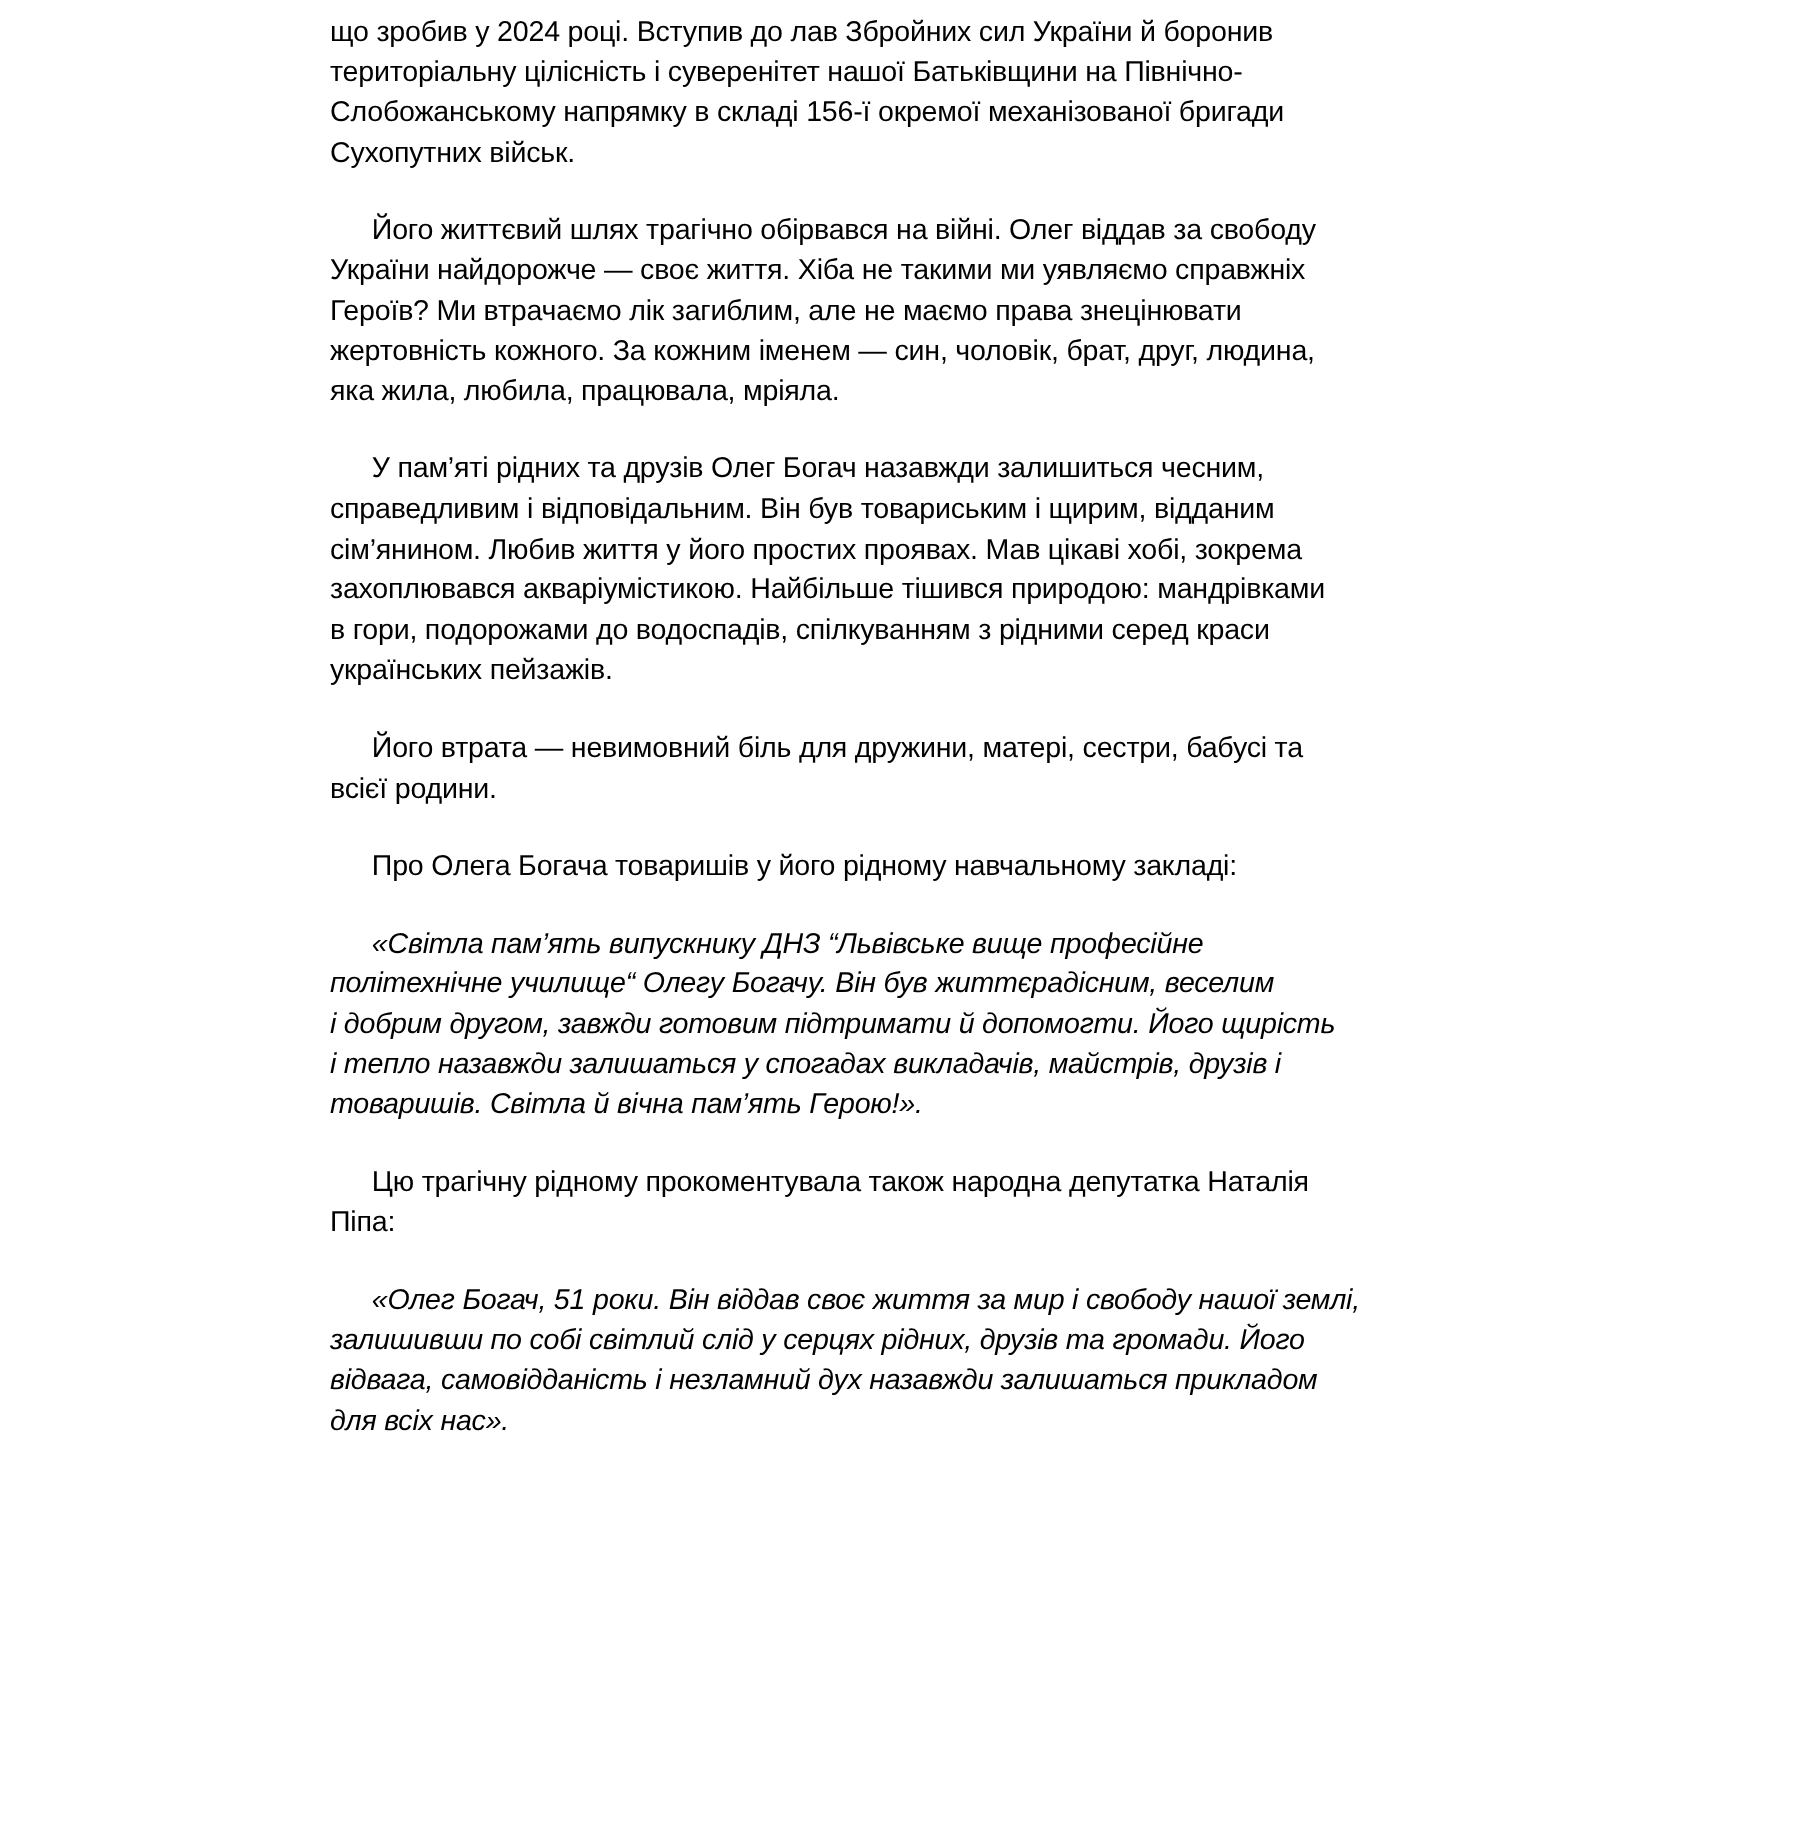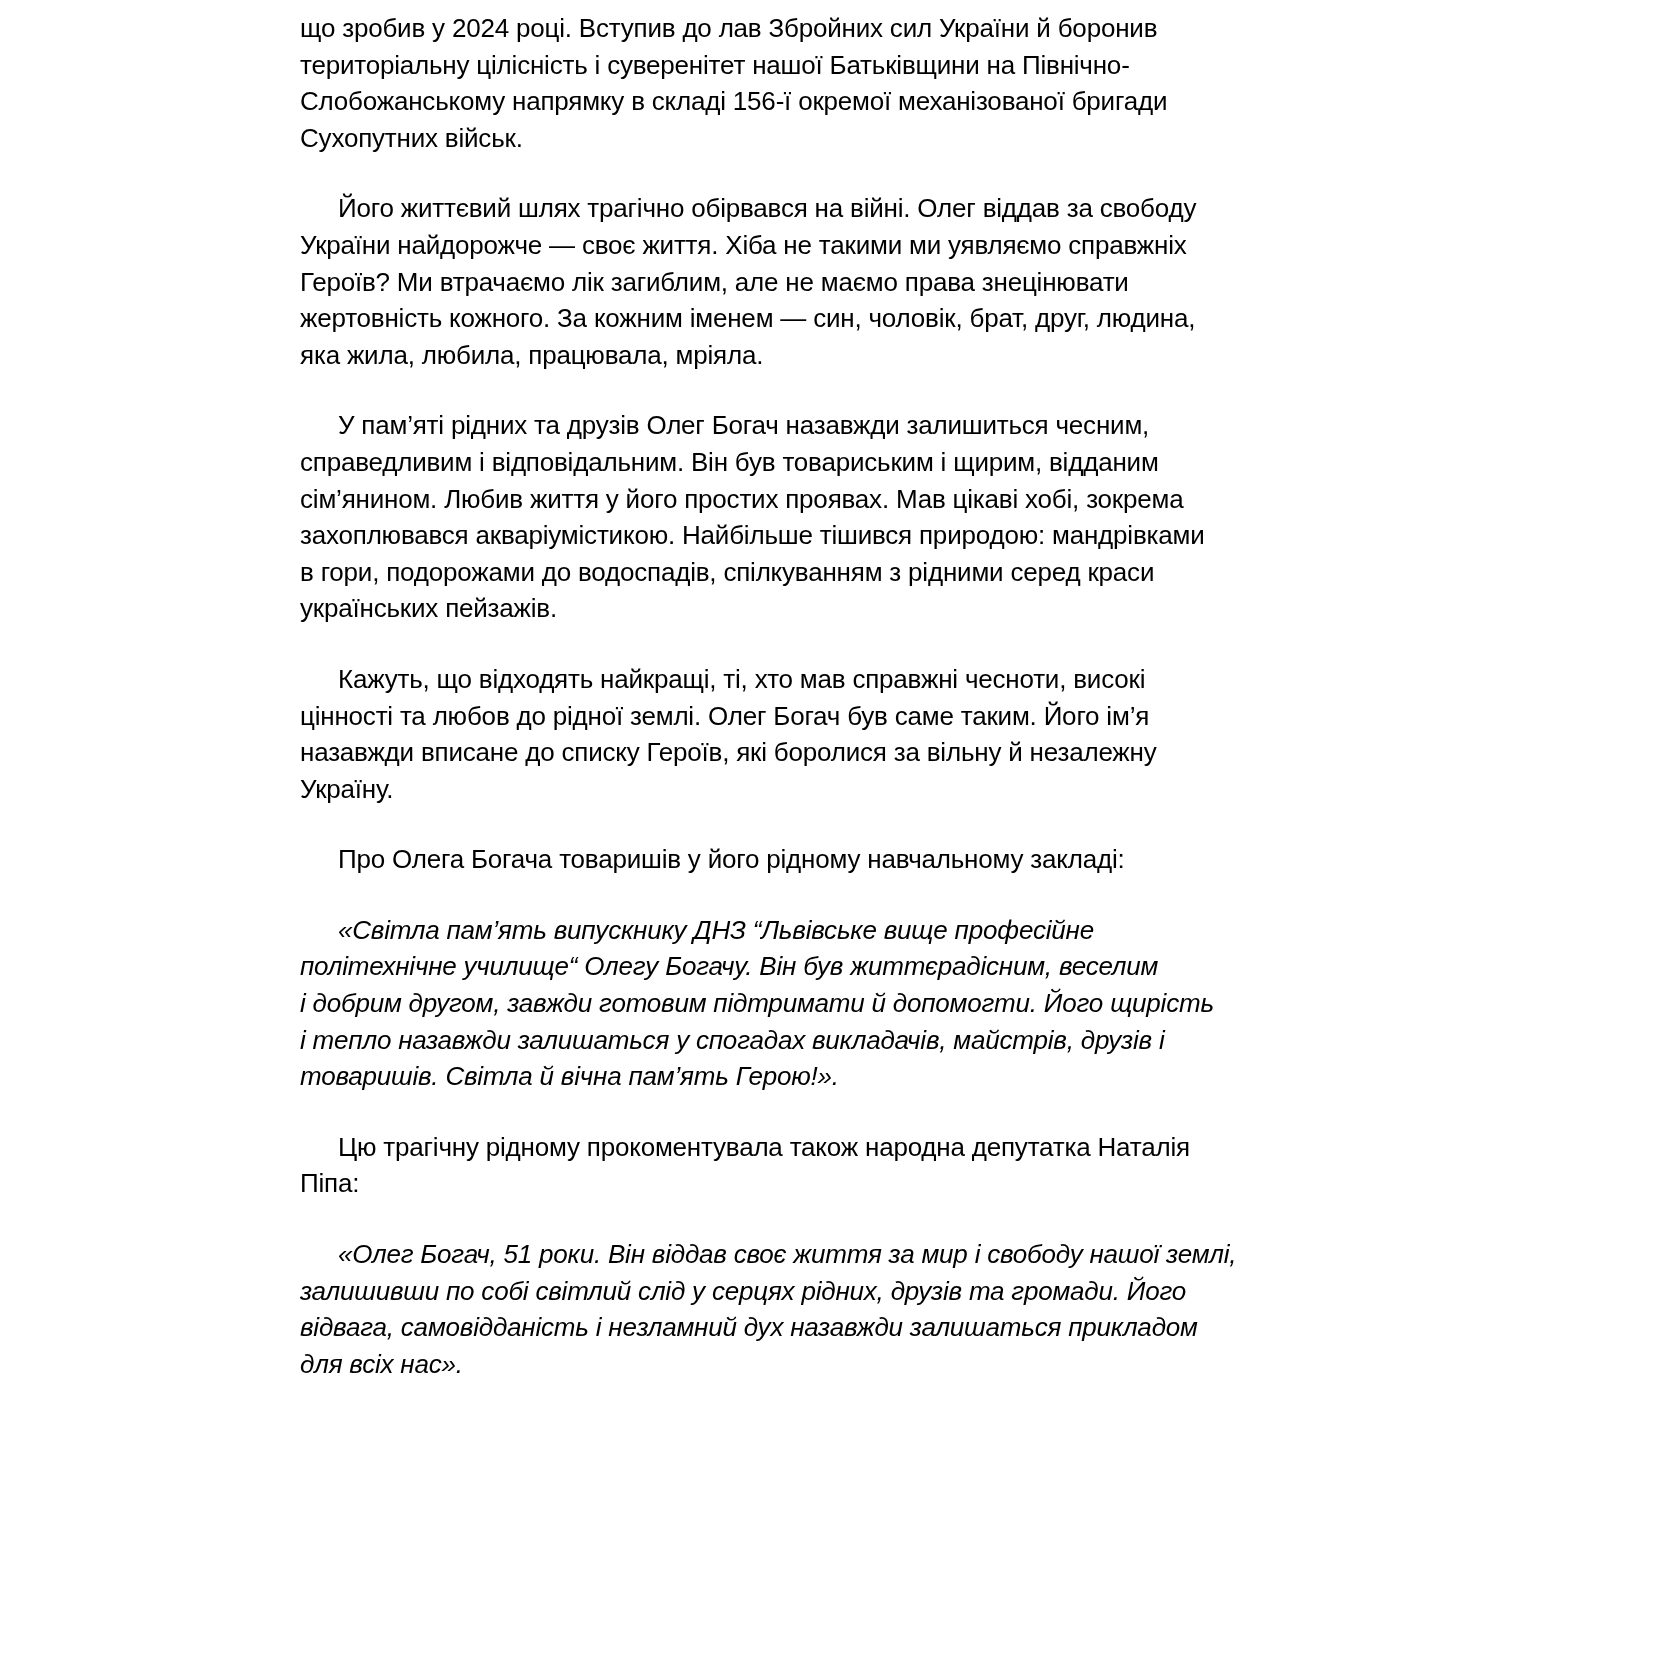--- a/index.html
+++ b/index.html
@@ -53,24 +53,22 @@
 України найдорожче — своє життя. Хіба не такими ми уявляємо справжніх
 Героїв? Ми втрачаємо лік загиблим, але не маємо права знецінювати
 жертовність кожного. За кожним іменем — син, чоловік, брат, друг, людина,
 яка жила, любила, працювала, мріяла.</p>
     <p class="para">У пам’яті рідних та друзів Олег Богач назавжди залишиться чесним,
 справедливим і відповідальним. Він був товариським і щирим, відданим
 сім’янином. Любив життя у його простих проявах. Мав цікаві хобі, зокрема
 захоплювався акваріумістикою. Найбільше тішився природою: мандрівками
 в гори, подорожами до водоспадів, спілкуванням з рідними серед краси
 українських пейзажів.</p>
-    <p class="para">Кажуть, що відходять найкращі, ті, хто мав справжні чесноти, високі
-цінності та любов до рідної землі. Олег Богач був саме таким. Його ім’я
-назавжди вписане до списку Героїв, які боролися за вільну й незалежну
-Україну.</p>
+    <p class="para">Його втрата — невимовний біль для дружини, матері, сестри, бабусі та
+всієї родини.</p>
     <p class="para">Про Олега Богача товаришів у його рідному навчальному закладі:</p>
     <p class="para italic">«Світла пам’ять випускнику ДНЗ “Львівське вище професійне
 політехнічне училище“ Олегу Богачу. Він був життєрадісним, веселим
 і добрим другом, завжди готовим підтримати й допомогти. Його щирість
 і тепло назавжди залишаться у спогадах викладачів, майстрів, друзів і
 товаришів. Світла й вічна пам’ять Герою!».</p>
     <p class="para">Цю трагічну рідному прокоментувала також народна депутатка Наталія
 Піпа:</p>
     <p class="para italic">«Олег Богач, 51 роки. Він віддав своє життя за мир і свободу нашої землі,
 залишивши по собі світлий слід у серцях рідних, друзів та громади. Його

